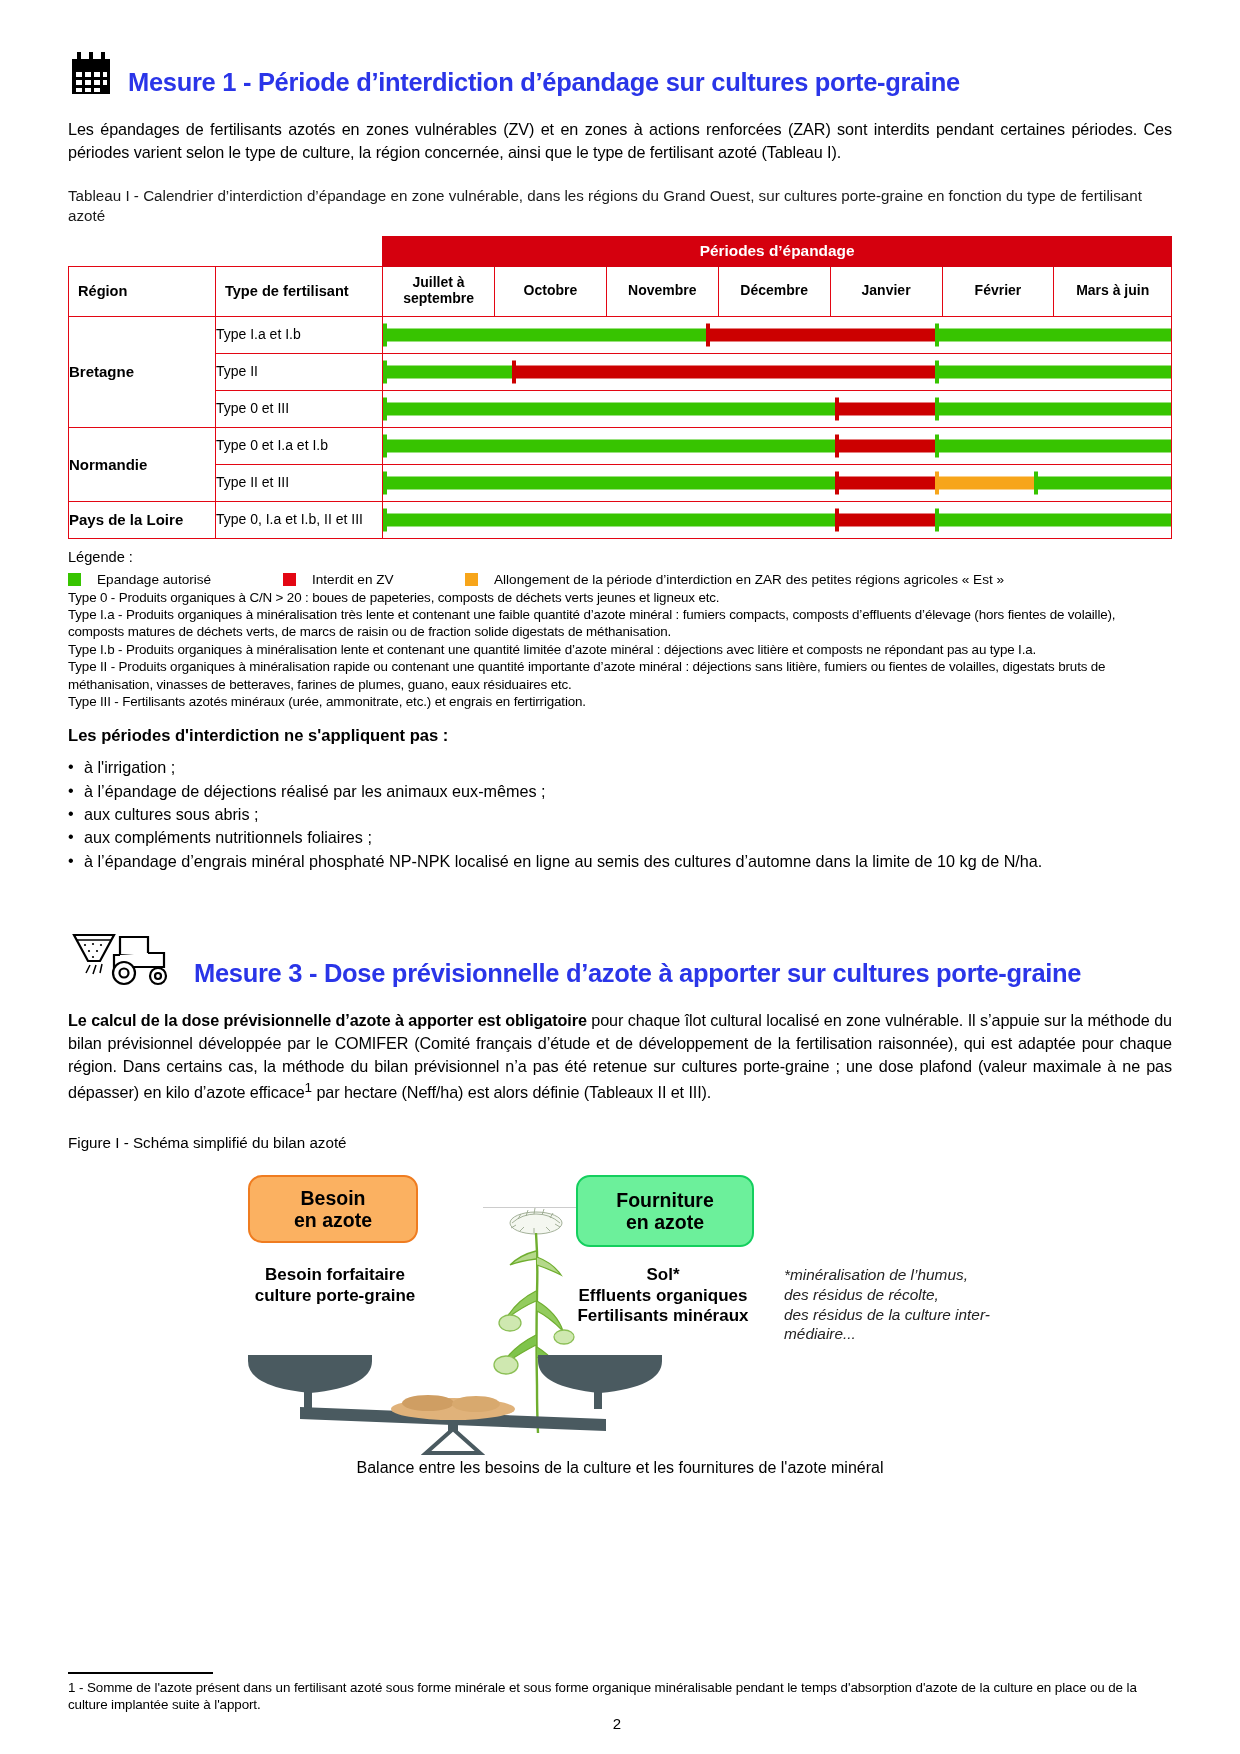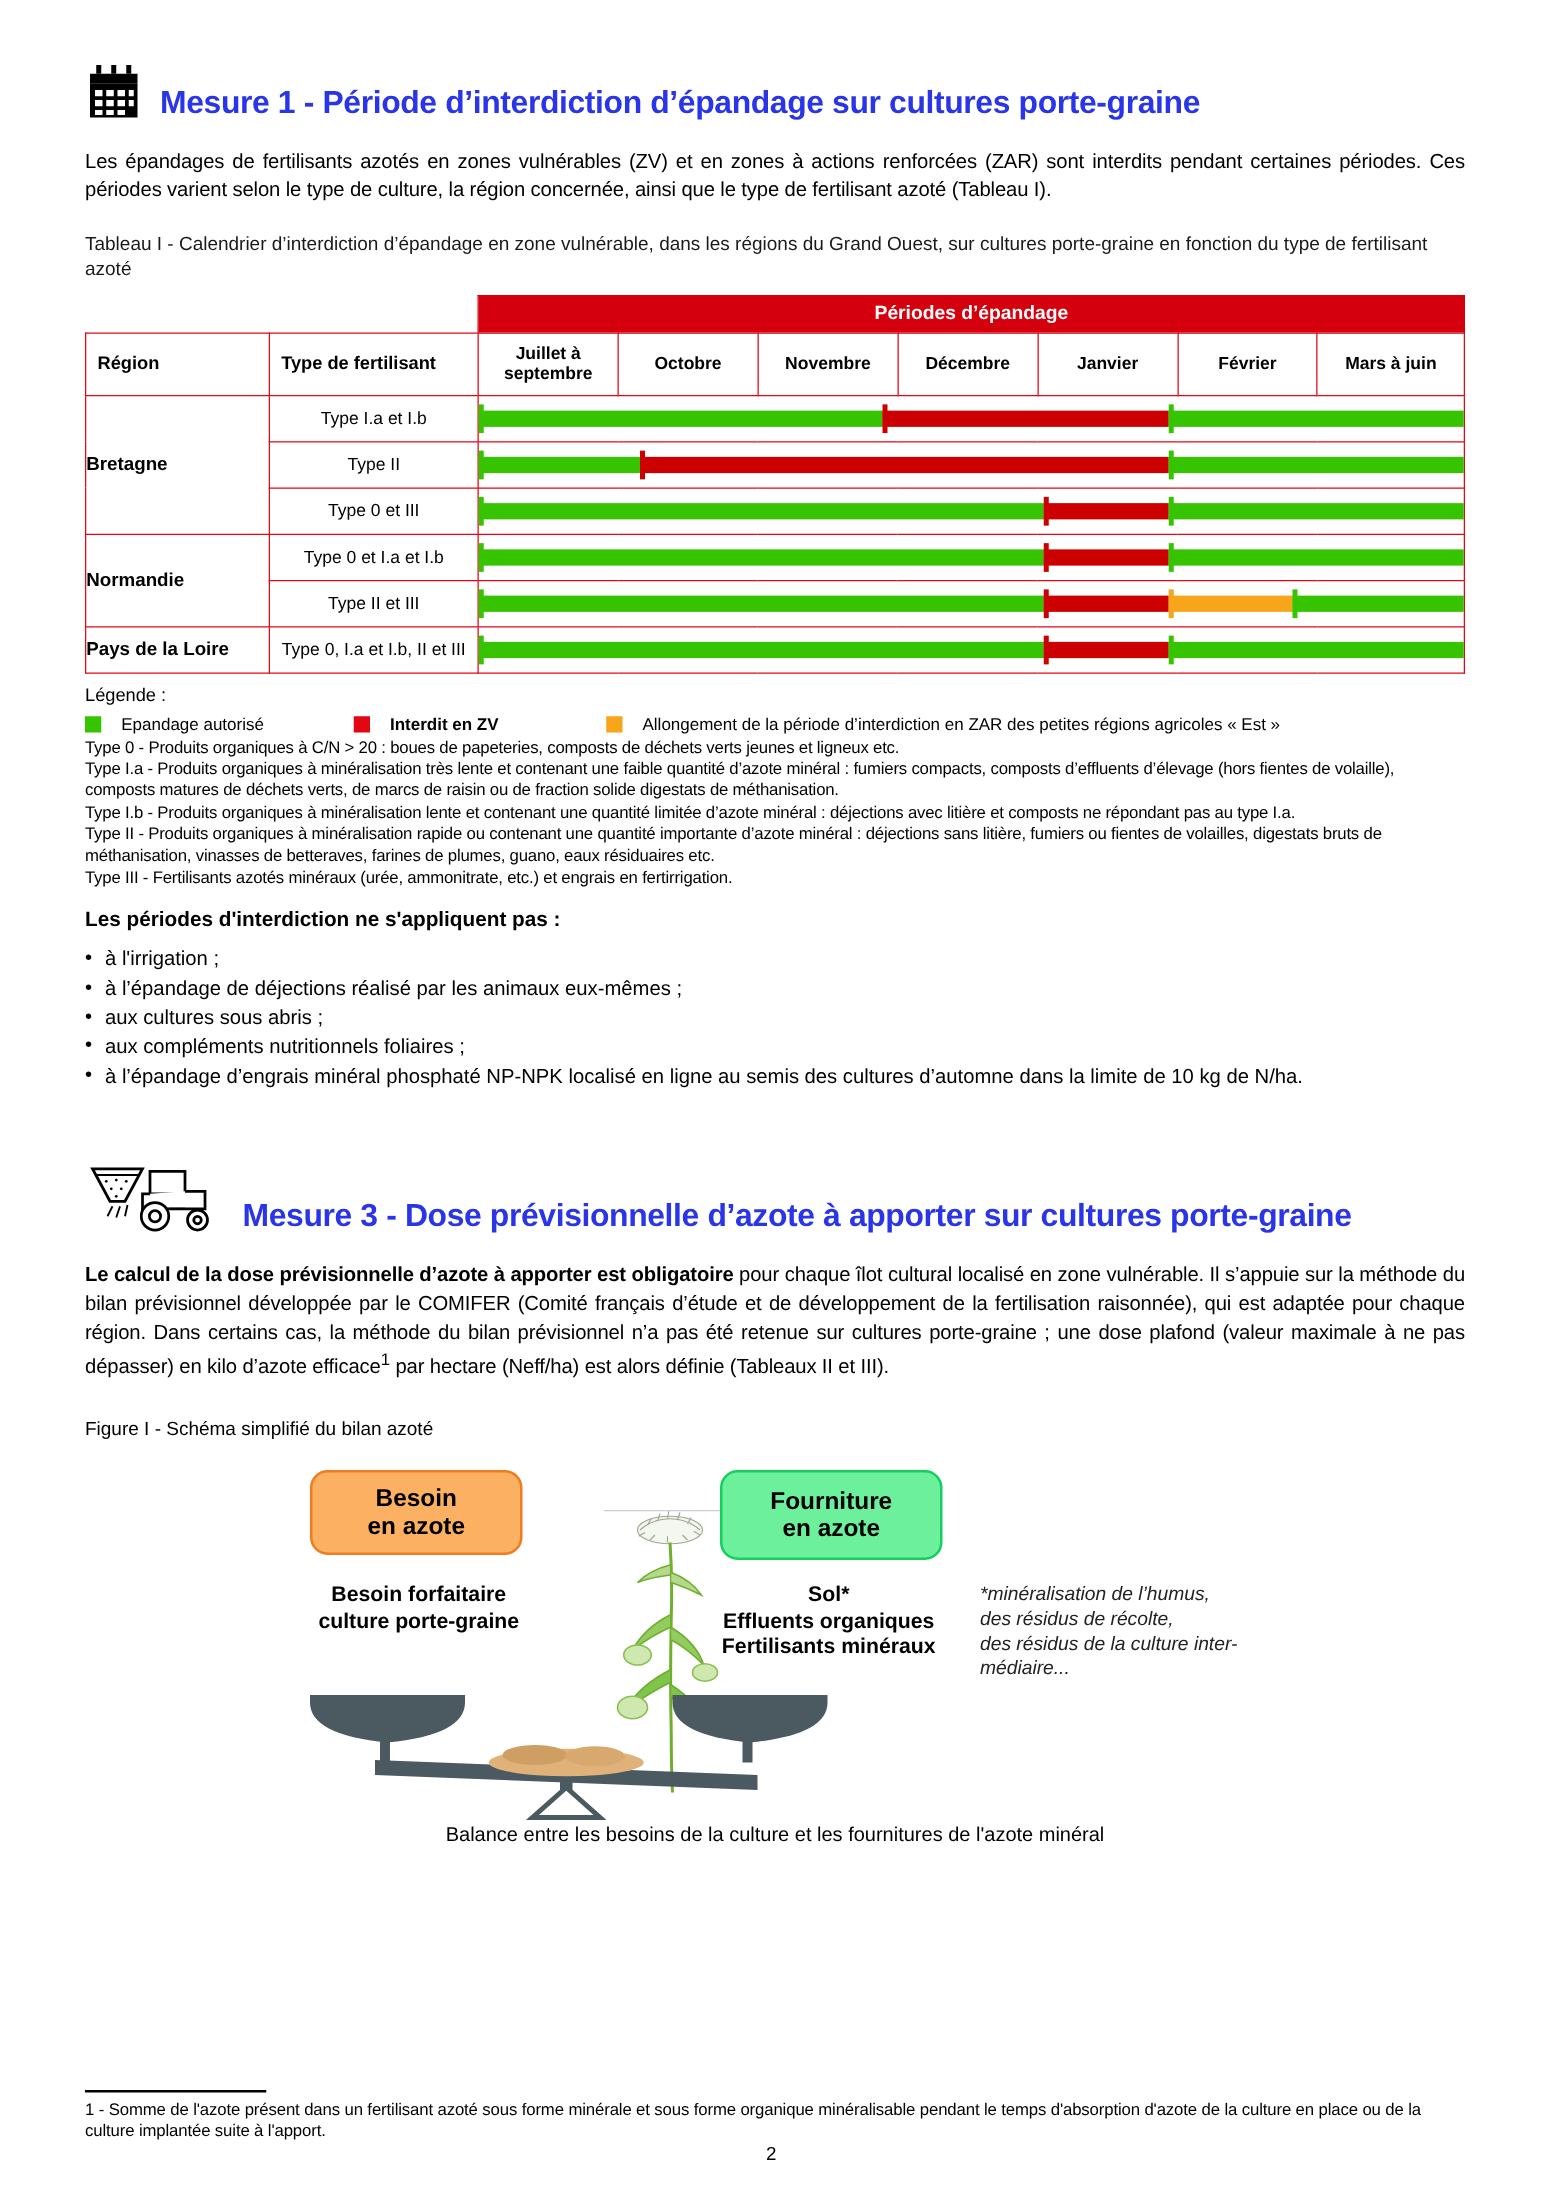--- a/index.html
+++ b/index.html
@@ -91,21 +91,21 @@
   }
   .th-cell.bold { font-weight: bold; text-align: left; padding-left: 9px; font-size: 14.6px;}
   .rowlabel {
     font-weight: bold;
     font-size: 15px;
     text-align: left;
     padding-left: 9px;
   }
   .typecell {
     font-size: 14px;
-    text-align: center;
+    text-align: left;
     padding: 4px 6px 4px 9px;
     line-height: 1.12;
   }
   .barcell { position: relative; height: 37px; padding: 0; }
   .bartrack {
     position: absolute;
     left: 0; right: 0;
     top: 50%;
     transform: translateY(-50%);
     height: 13px;
@@ -126,21 +126,21 @@
 
   
   .legende-label { font-size: 14.6px; margin: 10px 0 7px 0; }
   .legend-row { display: flex; align-items: center; gap: 0; font-size: 13.6px; }
   .legend-item { display: flex; align-items: center; gap: 16px; }
   .legend-item .sw { width: 13px; height: 13px; flex: 0 0 auto; }
   .sw.green { background: #37c400; }
   .sw.red { background: #e30613; }
   .sw.orange { background: #f7a51a; }
   .li-1 { width: 215px; }
-  .li-2 { width: 202px; font-weight: bold; }
+  .li-2 { width: 182px; }
   .types { margin-top: 2px; }
   .types p {
     font-size: 13.4px;
     line-height: 1.30;
     margin: 0;
     letter-spacing: -0.15px;
   }
 
   .sub-bold {
     font-size: 16.6px;

